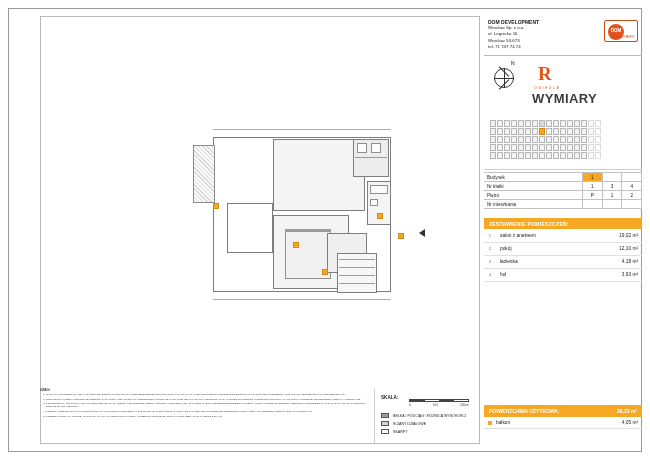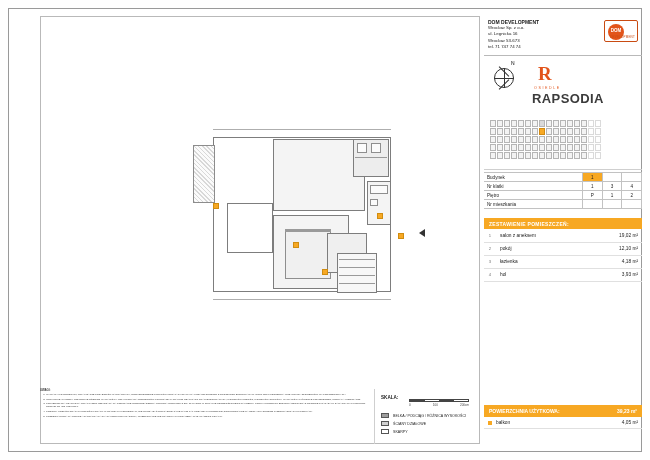--- a/index.html
+++ b/index.html
@@ -313,21 +313,21 @@
       <div class="ln" style="left:8px; top:17.5px; width:20px; height:1px;"></div>
       <div class="ln" style="left:17.5px; top:8px; width:1px; height:20px;"></div>
       <div class="ln" style="left:11px; top:11px; width:14px; height:1px; transform:rotate(45deg);"></div>
       <div class="ln" style="left:11px; top:24px; width:14px; height:1px; transform:rotate(-45deg);"></div>
       <div class="n">N</div>
     </div>
 
     <div class="estate">
       <div class="r-mark">R</div>
       <div class="osiedle">OSIEDLE</div>
-      <div class="name">RAPSODIA</div>
+      <div class="name">WYMIARY</div>
     </div>
 
     <div class="keyplan">
       <div class="kp-grid">
         <div class="kp-row">
           <div class="kp-cell"></div>
             <div class="kp-cell"></div>
             <div class="kp-cell"></div>
             <div class="kp-cell"></div>
           <div class="kp-cell"></div>

